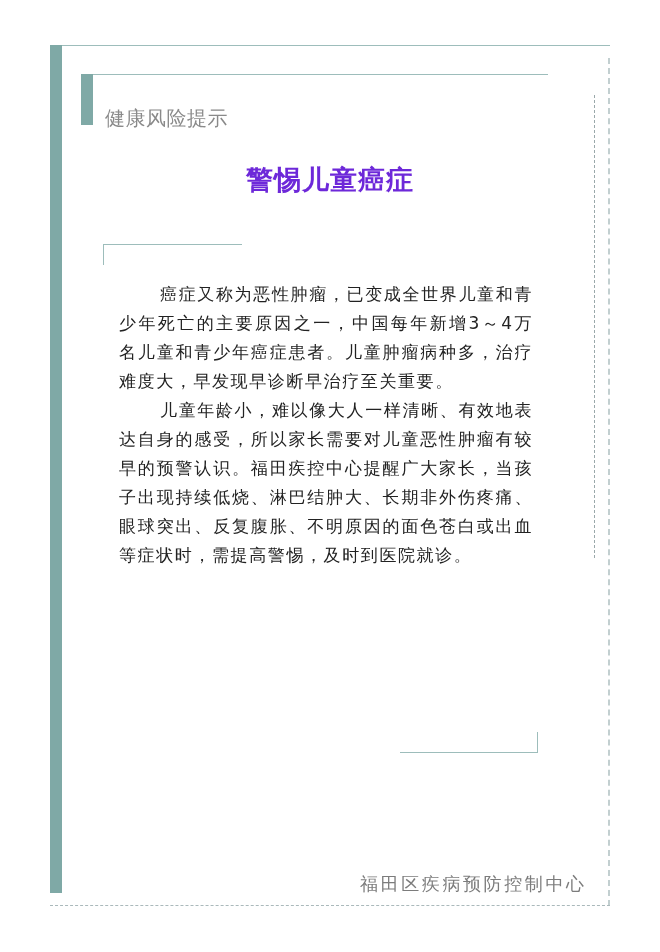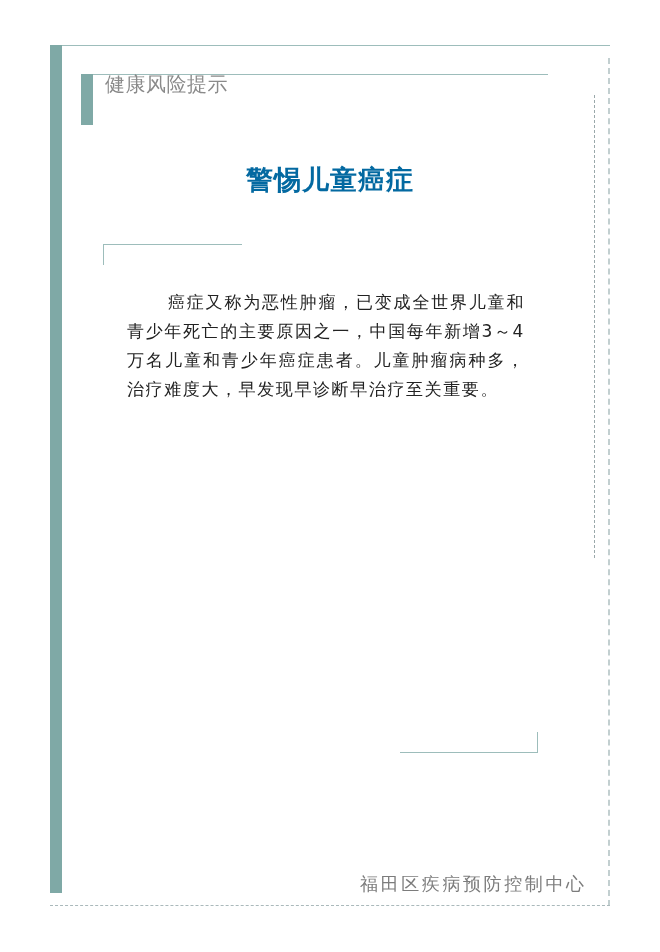--- a/index.html
+++ b/index.html
@@ -5,28 +5,28 @@
   html, body { margin: 0; padding: 0; background: #ffffff; }
   body { width: 660px; height: 952px; position: relative; overflow: hidden; font-family: "DejaVu Sans", "Liberation Sans", sans-serif; }
   .abs { position: absolute; }
   .left-bar { left: 50px; top: 45px; width: 12px; height: 848px; background: #7fa9a6; }
   .top-line { left: 62px; top: 45px; width: 548px; height: 1px; background: #9dbdbb; }
   .right-dashed { left: 608px; top: 58px; width: 0; height: 848px; border-left: 2px dashed #c2cfd0; }
   .bottom-dashed { left: 50px; top: 905px; width: 560px; height: 0; border-top: 1px dashed #aab9bb; }
   .inner-dashed { left: 594px; top: 95px; width: 0; height: 463px; border-left: 1px dashed #9aa8aa; }
   .hdr-bar { left: 81px; top: 74px; width: 12px; height: 51px; background: #7fa9a6; }
   .hdr-line { left: 93px; top: 74px; width: 455px; height: 1px; background: #9dbdbb; }
-  .hdr-text { left: 105px; top: 71px; font-size: 20px; color: #8a8a8a; letter-spacing: 0.5px; white-space: nowrap; }
-  .title { left: 0; top: 162px; width: 660px; text-align: center; font-size: 27px; font-weight: bold; color: #0369a1; letter-spacing: 1px; }
+  .hdr-text { left: 105px; top: 105px; font-size: 20px; color: #8a8a8a; letter-spacing: 0.5px; white-space: nowrap; }
+  .title { left: 0; top: 162px; width: 660px; text-align: center; font-size: 27px; font-weight: bold; color: #6d28d9; letter-spacing: 1px; }
   .br-tl-h { left: 103px; top: 244px; width: 139px; height: 1px; background: #9dbdbb; }
   .br-tl-v { left: 103px; top: 244px; width: 1px; height: 21px; background: #9dbdbb; }
   .br-br-h { left: 400px; top: 752px; width: 138px; height: 1px; background: #9dbdbb; }
   .br-br-v { left: 537px; top: 732px; width: 1px; height: 21px; background: #9dbdbb; }
   .body-text { left: 119px; top: 280px; width: 414px; font-size: 17px; line-height: 29px; color: #222222; }
-  .body-text p { margin: 8px; text-indent: 41px; text-align: justify; letter-spacing: 1.6px; }
+  .body-text p { margin: 0; text-indent: 41px; text-align: justify; letter-spacing: 1.6px; }
   .footer { left: 360px; top: 872px; width: 226px; text-align: right; font-size: 18px; color: #7c7c7c; letter-spacing: 2.6px; white-space: nowrap; }
 </style>
 </head>
 <body>
 
 <div class="abs left-bar"></div>
 <div class="abs top-line"></div>
 <div class="abs right-dashed"></div>
 <div class="abs bottom-dashed"></div>
 <div class="abs inner-dashed"></div>
@@ -35,18 +35,19 @@
 <div class="abs hdr-line"></div>
 <div class="abs hdr-text">健康风险提示</div>
 
 <h1 class="abs title" style="margin:0;">警惕儿童癌症</h1>
 
 <div class="abs br-tl-h"></div>
 <div class="abs br-tl-v"></div>
 
 <div class="abs body-text">
   <p>癌症又称为恶性肿瘤，已变成全世界儿童和青少年死亡的主要原因之一，中国每年新增3～4万名儿童和青少年癌症患者。儿童肿瘤病种多，治疗难度大，早发现早诊断早治疗至关重要。</p>
+  <p>儿童年龄小，难以像大人一样清晰、有效地表达自身的感受，所以家长需要对儿童恶性肿瘤有较早的预警认识。福田疾控中心提醒广大家长，当孩子出现持续低烧、淋巴结肿大、长期非外伤疼痛、眼球突出、反复腹胀、不明原因的面色苍白或出血等症状时，需提高警惕，及时到医院就诊。</p>
 </div>
 
 <div class="abs br-br-h"></div>
 <div class="abs br-br-v"></div>
 
 <div class="abs footer">福田区疾病预防控制中心</div>
 
 </body></html>

